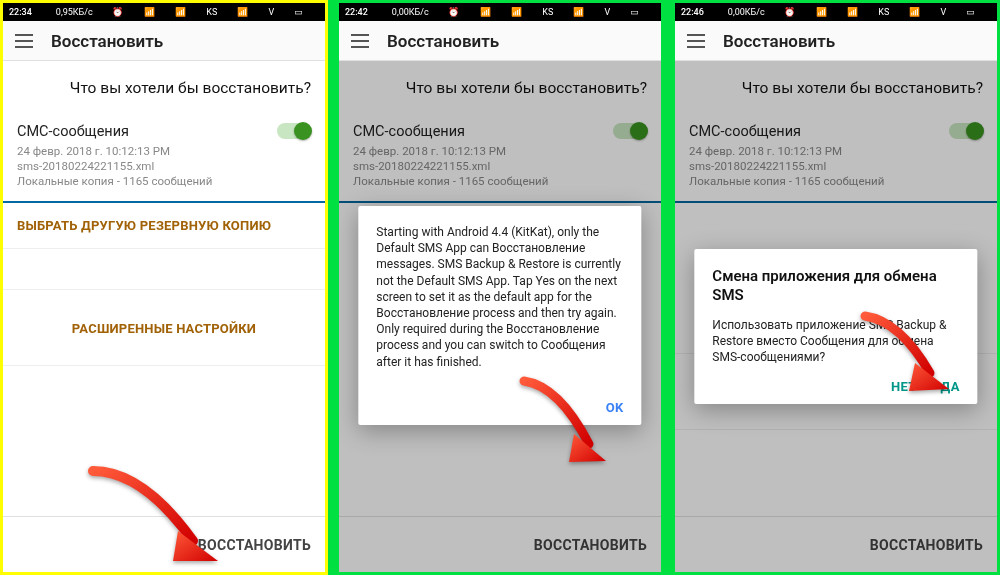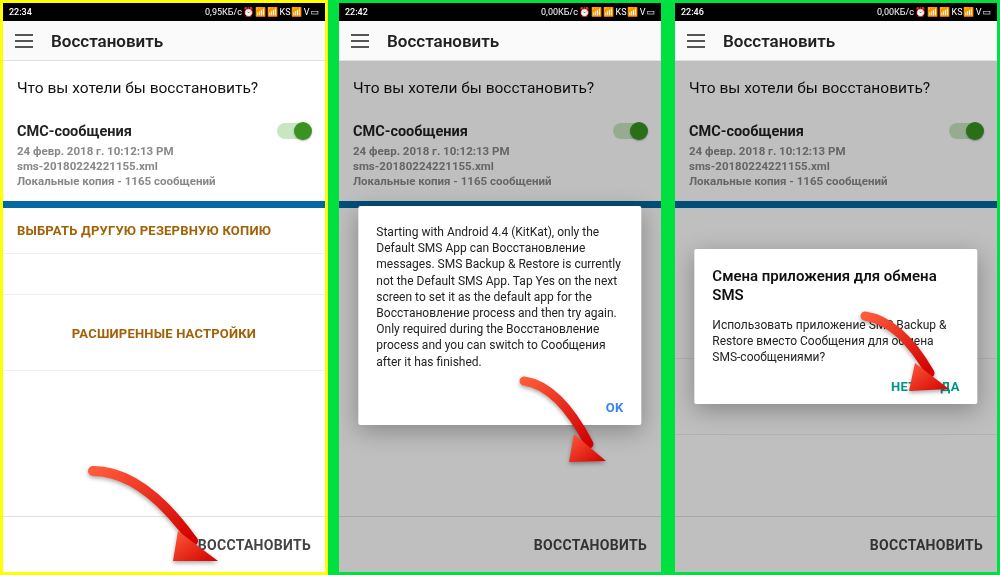--- a/index.html
+++ b/index.html
@@ -23,50 +23,49 @@
     overflow: hidden;
     border: 3px solid #ffff00;
   }
   .phone.dimmed-bg { border-color: #00e040; }
   .statusbar {
     height: 18px;
     background: #000;
     color: #fff;
     display: flex;
     align-items: center;
-    justify-content: space-between;
     padding: 0 6px;
     font-size: 9px;
   }
   .statusbar .left { font-weight: 500; }
-  .statusbar .right { display: flex; align-items: center; gap: 1px; }
+  .statusbar .right { display: flex; align-items: center; gap: 20px; margin-left: 24px; }
   .statusbar .icon { display: inline-flex; align-items: center; }
   .appbar {
     height: 40px;
     background: #fafafa;
     display: flex;
     align-items: center;
     padding: 0 12px;
     gap: 18px;
     border-bottom: 1px solid #e0e0e0;
   }
   .appbar .hamburger-icon { width: 18px; height: 14px; display: flex; flex-direction: column; justify-content: space-between; }
   .appbar .hamburger-icon span { height: 2px; background: #555; }
   .appbar-title { font-size: 17px; font-weight: 600; color: #222; }
   .content { flex: 1; background: #fff; position: relative; overflow: hidden; }
   .question {
     font-size: 15.5px;
     color: #111;
     padding: 18px 14px 16px;
+    text-align: right;
   }
   .section {
     padding: 10px 14px 12px;
-    border-bottom: 7px solid #0369a1;
+    border-bottom: 2px solid #0369a1;
     position: relative;
-    font-weight: bold;
   }
   .sec-title { font-size: 14.5px; color: #222; margin-bottom: 4px; }
   .sec-sub { font-size: 11.5px; color: #888; line-height: 1.3; }
   .toggle {
     position: absolute;
     right: 14px;
     top: 10px;
     width: 34px;
     height: 16px;
     border-radius: 10px;

